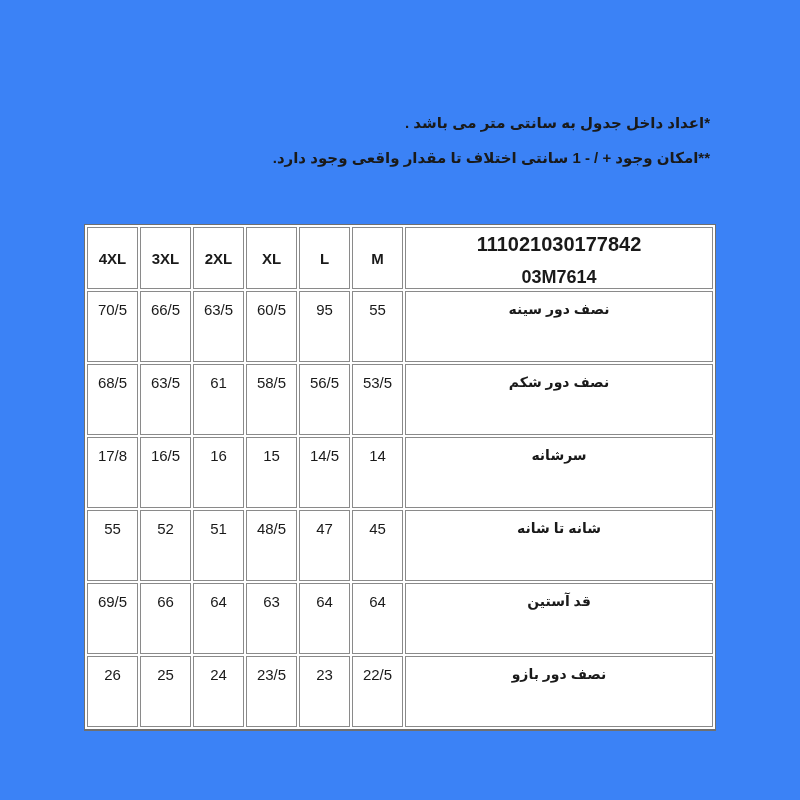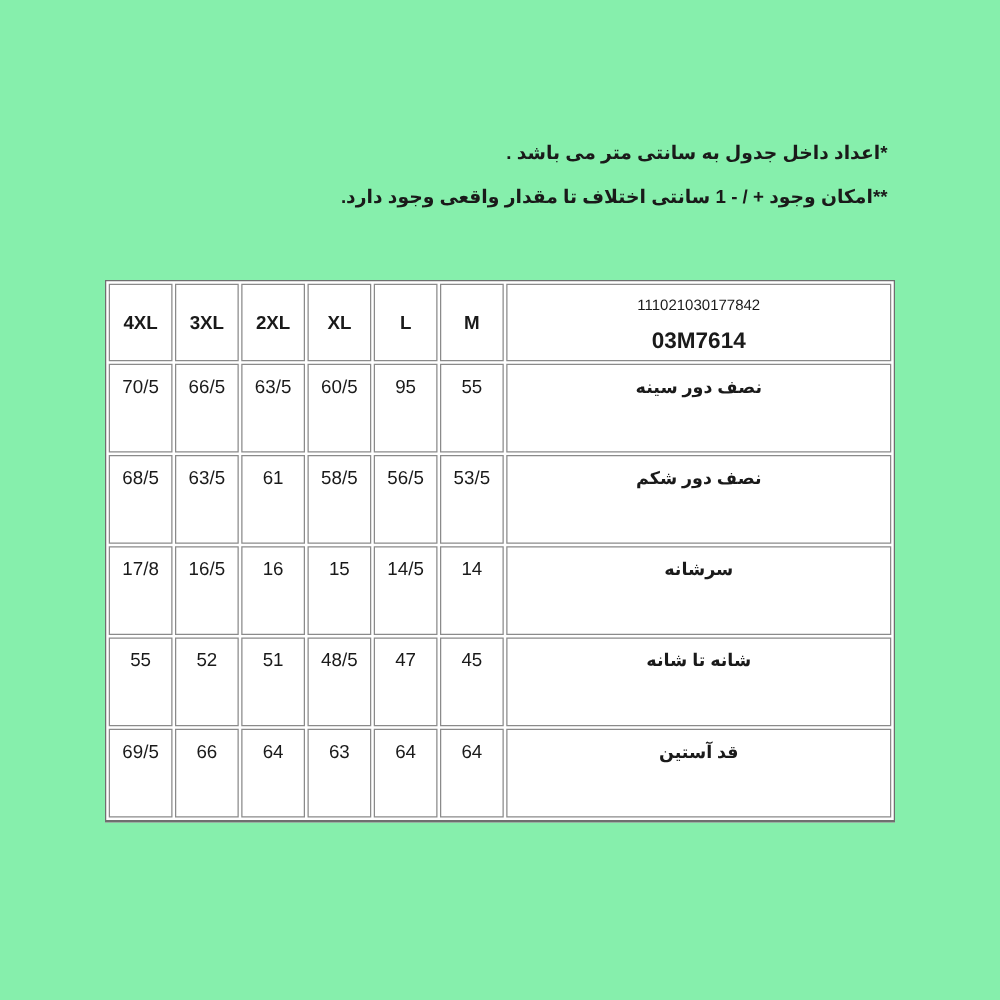--- a/index.html
+++ b/index.html
@@ -6,21 +6,21 @@
   html, body {
     width: 800px;
     background: #ffffff;
     font-family: "Liberation Sans", "DejaVu Sans", sans-serif;
     color: #1a1a1a;
   }
   .page {
     position: relative;
     width: 800px;
     height: 800px;
-    background: #86efac;
+    background: #3b82f6;
     overflow: hidden;
   }
   .notes {
     position: absolute;
     top: 112px;
     right: 90px;
     direction: rtl;
     text-align: right;
     font-weight: 700;
     font-size: 15px;
@@ -51,21 +51,21 @@
   table.size-table th {
     height: 62px;
     vertical-align: middle;
     font-weight: 700;
     font-size: 15px;
   }
   th.product-code-cell {
     vertical-align: top;
     direction: rtl;
   }
-  .code-line-1 { margin-top: 4px; font-size: 12px; font-weight: 400; direction: ltr; }
+  .code-line-1 { margin-top: 4px; font-size: 20px; font-weight: 700; direction: ltr; }
   .code-line-2 { margin-top: 11px; font-size: 18px; font-weight: 700; direction: ltr; }
   table.size-table td {
     height: 71px;
     vertical-align: top;
     padding-top: 9px;
     font-size: 15px;
     font-weight: 400;
   }
   table.size-table td.label-cell {
     font-weight: 700;
@@ -146,16 +146,25 @@
         </tr>
         <tr>
           <td>69/5</td>
           <td>66</td>
           <td>64</td>
           <td>63</td>
           <td>64</td>
           <td>64</td>
           <td class="label-cell" dir="rtl">قد آستین</td>
         </tr>
+        <tr>
+          <td>26</td>
+          <td>25</td>
+          <td>24</td>
+          <td>23/5</td>
+          <td>23</td>
+          <td>22/5</td>
+          <td class="label-cell" dir="rtl">نصف دور بازو</td>
+        </tr>
       </tbody>
   </table>
 
 </div>
 
 </body></html>

